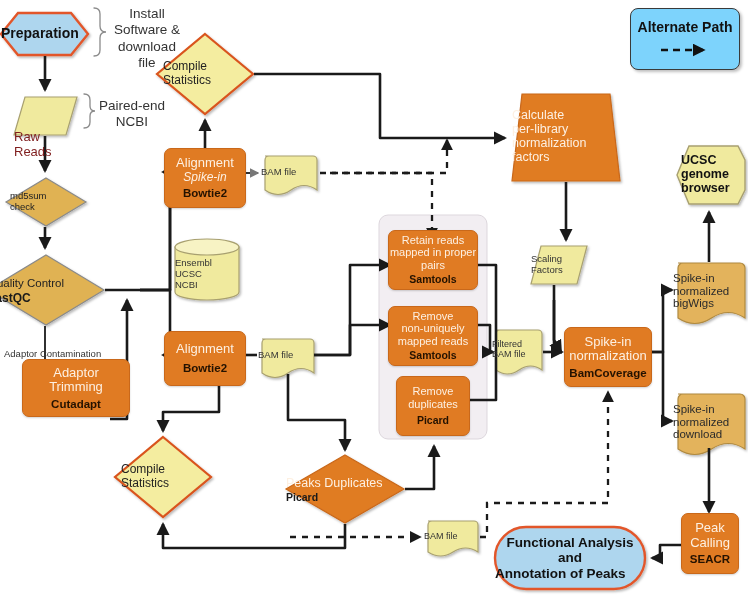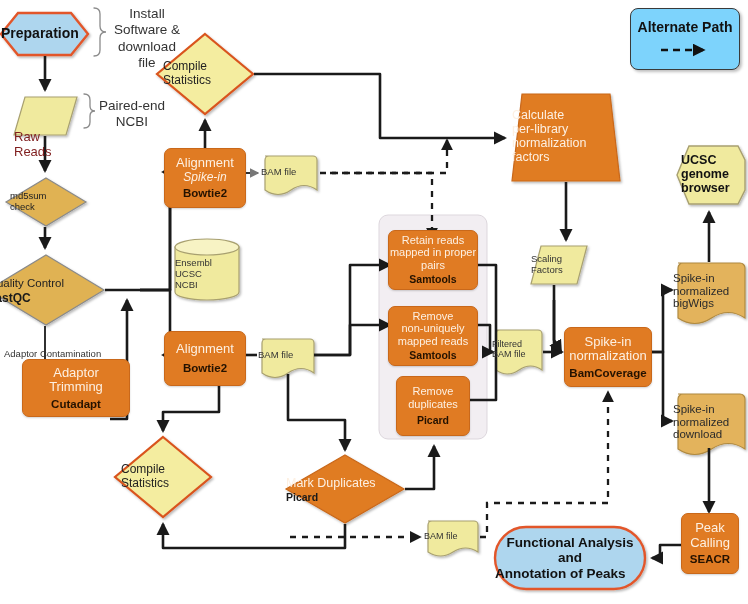--- a/index.html
+++ b/index.html
@@ -178,21 +178,21 @@
     <span>Compile</span>
     <span>Statistics</span>
   </div>
 
   <div class="shape-label" style="left:121px;top:459px;width:84px;height:36px;font-size:12px;color:#222;">
     <span>Compile</span>
     <span>Statistics</span>
   </div>
 
   <div class="shape-label" style="left:286px;top:473px;width:118px;height:34px;font-size:12.5px;color:#fdf0e2;">
-    <span>Mark Duplicates</span>
+    <span>Peaks Duplicates</span>
     <span class="tool" style="font-size:10.5px;margin-top:2px;">Picard</span>
   </div>
 
   <div class="shape-label" style="left:175px;top:252px;width:64px;height:45px;font-size:9.5px;color:#333;">
     <span>Ensembl</span>
     <span>UCSC</span>
     <span>NCBI</span>
   </div>
 
   <div class="shape-label" style="left:512px;top:98px;width:108px;height:76px;font-size:12.5px;color:#fdf0e2;">

